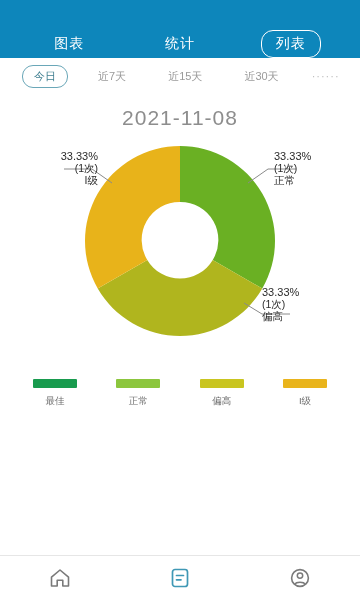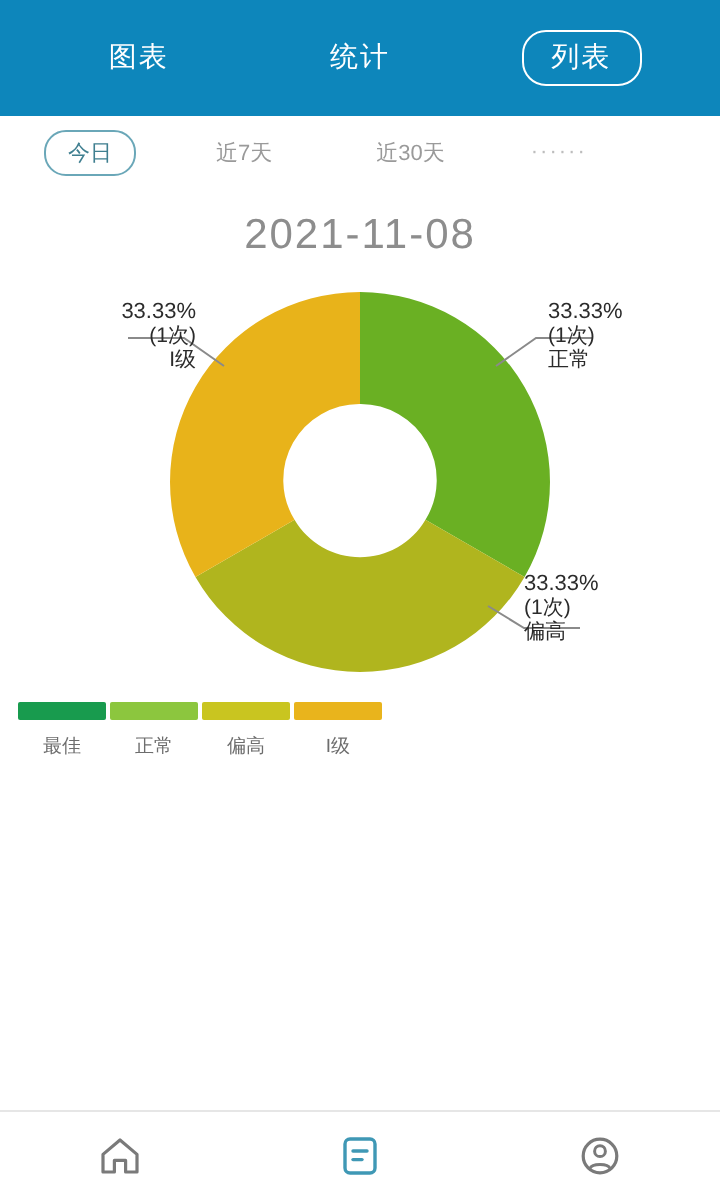--- a/index.html
+++ b/index.html
@@ -7,34 +7,34 @@
     width: 360px; height: 600px;
     font-family: "Liberation Sans", "DejaVu Sans", sans-serif;
     background: #ffffff;
     overflow: hidden;
   }
   #app { position: relative; width: 360px; height: 600px; background: #fff; }
 
   
   .header {
     height: 58px; background: #0d86bb;
-    display: flex; align-items: center; justify-content: space-around;
+    display: flex; align-items: flex-end; justify-content: space-around;
     padding: 0 14px;
   }
   .header-tab {
     color: #ffffff; font-size: 14px; letter-spacing: 1px;
     padding: 4px 14px; border-radius: 12px; border: 1px solid transparent;
     white-space: nowrap;
   }
   .header-tab.active { border-color: #ffffff; }
 
   
   .filters {
     height: 36px; display: flex; align-items: center;
-    padding: 0 22px; gap: 28px;
+    padding: 0 22px; gap: 18px;
   }
   .chip {
     font-size: 11px; color: #9a9a9a; padding: 3px 11px;
     border-radius: 11px; border: 1px solid transparent; white-space: nowrap;
   }
   .chip.active { color: #3f7f90; border-color: #6aa7b8; }
   .chip.more { color: #bdbdbd; letter-spacing: 1px; padding: 3px 2px; }
 
   
   .date-line {
@@ -59,22 +59,22 @@
     text-align: right; padding-right: 26px; margin-top: 16px;
     color: #8d8d8d; font-size: 11px;
   }
   .total-line .num {
     font-size: 19px; color: #555; border-bottom: 1.5px solid #9a9a9a;
     padding: 0 2px; margin: 0 2px; vertical-align: baseline;
   }
 
   
   .legend {
-    display: flex; justify-content: flex-start;
-    padding: 0 8px; 
+    display: flex; justify-content: space-between;
+    padding: 0 32px; margin-top: 28px;
   }
   .legend-item { display: flex; flex-direction: column; align-items: center; width: 46px; }
   .legend-swatch { width: 44px; height: 9px; border-radius: 1px; }
   .legend-label { font-size: 9.5px; color: #6d6d6d; margin-top: 7px; white-space: nowrap; }
 
   
   .bottom-nav {
     position: absolute; left: 0; bottom: 0; width: 360px; height: 45px;
     background: #ffffff; border-top: 1px solid #e6e6e6;
     display: flex; align-items: center; justify-content: space-around;
@@ -88,20 +88,21 @@
 
   <div class="header">
     <div class="header-tab">图表</div>
     <div class="header-tab">统计</div>
     <div class="header-tab active">列表</div>
   </div>
 
   <div class="filters">
     <div class="chip active">今日</div>
     <div class="chip">近7天</div>
+    <div class="chip">近15天</div>
     <div class="chip">近30天</div>
     <div class="chip more">······</div>
   </div>
 
   <div class="date-line">2021-11-08</div>
 
   <div class="chart-wrap">
     <svg class="chart-svg" width="360" height="215" viewBox="0 0 360 215">
 
       <path d="M 180 10 A 95 95 0 0 1 262.27 152.5 L 212.73 123.9 A 38 38 0 0 0 180 66 Z" fill="#6ab023"></path>

